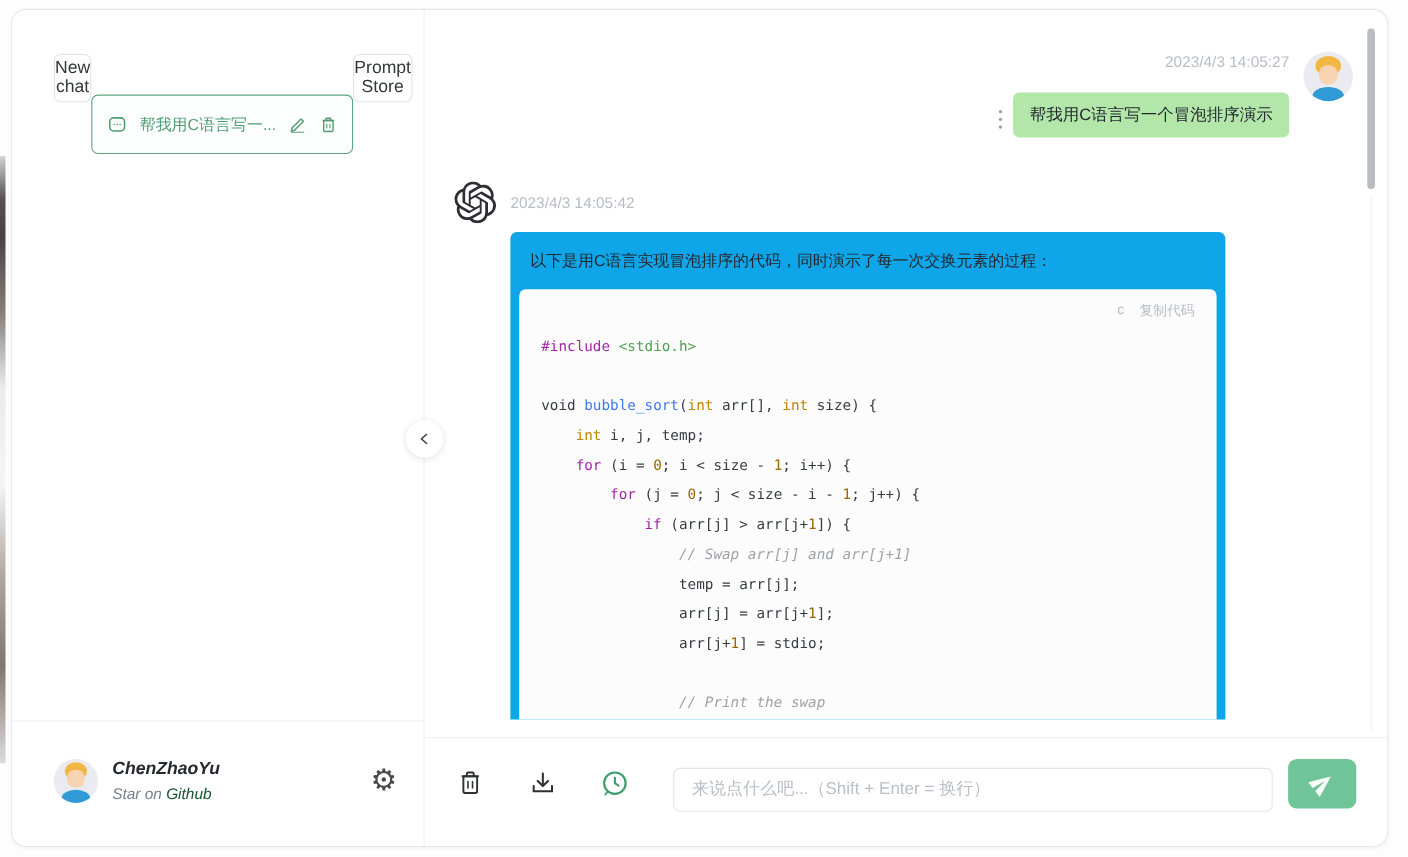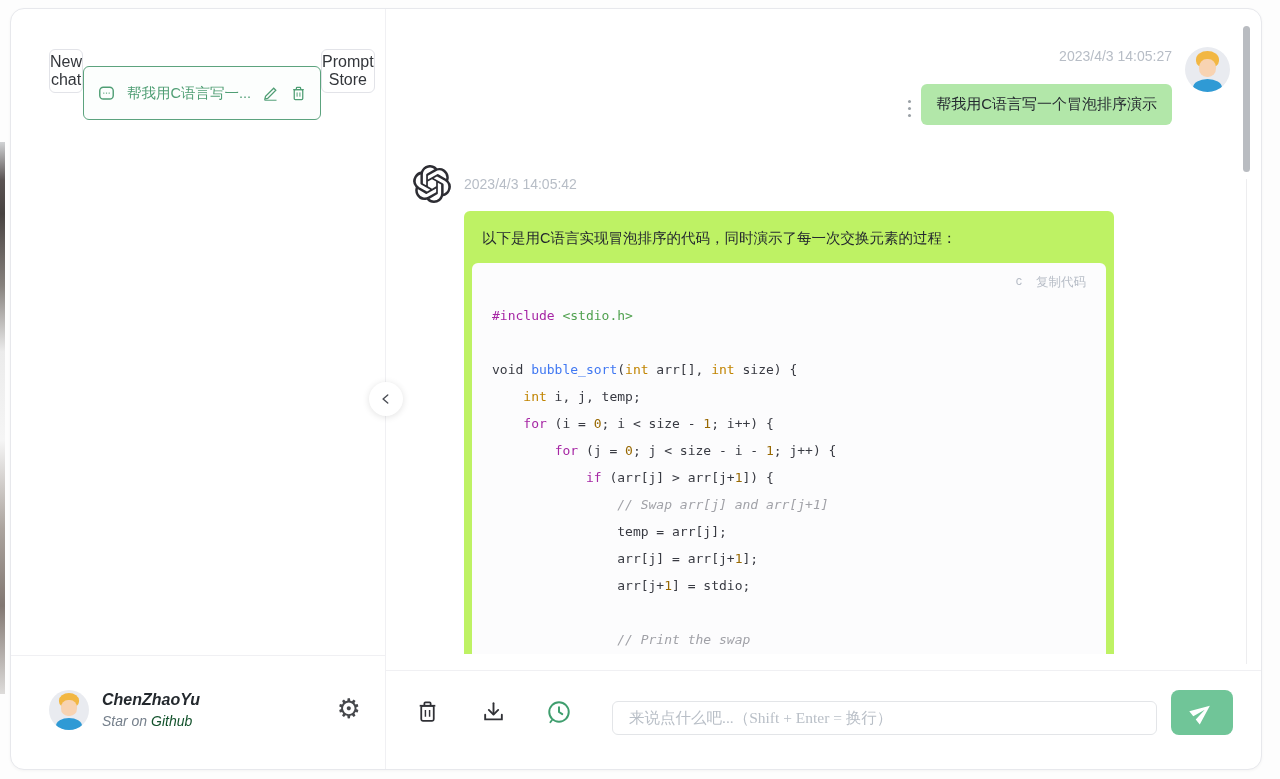--- a/index.html
+++ b/index.html
@@ -12,21 +12,21 @@
   .app { position:absolute; left:10px; top:8px; width:1252px; height:762px;
     background:#fff; border:1px solid #e7e8ec; border-radius:14px; display:flex;
     overflow:hidden; box-shadow:0 1px 3px rgba(0,0,0,.04); }
 
   
   .sidebar { width:375px; border-right:1px solid #f0f0f3; display:flex; flex-direction:column; }
   .side-main { flex:1; display:flex; flex-direction:row; padding:40px 24px 15px 38px; }
   .ghost-btn { width:100%; height:44px; background:#fff; border:1px solid #e2e3e8;
     border-radius:6px; font-size:16px; color:#33363b; cursor:pointer;
     font-family:inherit; }
-  .chat-item { margin-top:17px; height:54px; border:1px solid #5ca37e; border-radius:6px;
+  .chat-item { margin-top:37px; height:54px; border:1px solid #5ca37e; border-radius:6px;
     background:#fcfefd; display:flex; align-items:center; gap:11px; padding:0 13px;
     color:#4f9e74; cursor:pointer; }
   .chat-item svg { flex:0 0 auto; }
   .ci-title { flex:1; font-size:14.5px; white-space:nowrap; overflow:hidden; }
   .spacer { flex:1; }
   .side-footer { height:114px; border-top:1px solid #f0f0f3; display:flex;
     align-items:center; gap:13px; padding:0 24px 6px 38px;font-style:italic; }
   .uinfo { flex:1; min-width:0; }
   .uname { font-size:16px; font-weight:bold; color:#24292e; line-height:22px; }
   .usub { font-size:14px; color:#76808c; line-height:20px; }
@@ -58,21 +58,21 @@
   .mcol.right { align-items:flex-end; }
   .ts { font-size:14px; color:#b7bdc6; line-height:19px; }
   .brow { display:flex; align-items:flex-end; margin-top:18px; }
   .dots { display:flex; flex-direction:column; gap:4px; margin:0 10px 8px 0; cursor:pointer; }
   .dots i { width:3px; height:3px; border-radius:50%; background:#9aa0a6; }
   .bubble { border-radius:6px; }
   .bubble.green { background:#b2e7a9; color:#24292f; padding:11px 15px; font-size:15px; }
   .msg.ai { margin-top:40px; }
   .ai-avatar { width:38px; height:38px; flex:0 0 auto; color:#2d2d33; }
   .msg.ai .ts { margin-top:10px; }
-  .bubble.gray { background:#bef264; margin-top:17px; padding:13px 16px 0; width:650px; }
+  .bubble.gray { background:#0ea5e9; margin-top:17px; padding:13px 16px 0; width:650px; }
   .intro { font-size:14.5px; color:#24292f; padding:3px 2px 10px; line-height:22px; }
   .codeblock { background:#fcfcfd; border-radius:6px; margin:4px -8px 0; padding:6px 20px 14px; }
   .code-head { display:flex; justify-content:flex-end; gap:14px; font-size:12.5px;
     color:#b6bcc6; padding:5px 0 11px; }
   .code-head .copy { cursor:pointer; }
   .code-line { white-space:pre; font-family:"DejaVu Sans Mono","Liberation Mono",monospace;
     font-size:13px; line-height:27px; color:#383a42; }
   .tok-kw{color:#a626a4} .tok-typ{color:#c18401} .tok-num{color:#986801}
   .tok-ttl{color:#4078f2} .tok-str{color:#50a14f}
   .tok-cmt{color:#a0a1a7; font-style:italic} .tok-pln{color:#383a42}
@@ -80,22 +80,22 @@
   .scroll-thumb { position:absolute; right:11px; top:17px; width:7px; height:146px;
     background:#b9bcc1; border-radius:4px; z-index:5; }
   .scroll-track { position:absolute; right:14px; top:170px; height:485px; width:1px;
     background:#ededef; z-index:4; }
 
   .main-footer { flex:1; border-top:1px solid #f0f0f3; margin-top:16px; display:flex;
     align-items:center; padding:14px 28px 30px; }
   .icon-btn { width:26px; height:26px; background:none; border:none; padding:0;
     margin-right:40px; cursor:pointer; color:#303136; }
   .icon-btn.greenic { color:#3f9e6e; }
-  .chat-input { flex:1; height:34px; border:1px solid #e3e5e8; border-radius:6px;
-    padding:0 16px; font-size:15.5px; color:#33363b; font-family:Liberation Serif, serif; outline:none;margin-top:12px; }
+  .chat-input { flex:1; height:40px; border:1px solid #e3e5e8; border-radius:6px;
+    padding:0 16px; font-size:15.5px; color:#33363b; font-family:Liberation Sans, sans-serif; outline:none;margin-top:12px; }
   .chat-input::placeholder { color:#b9bfc7; }
   .send-btn { width:62px; height:45px; margin-left:14px; border:none; border-radius:8px;
     background:#70c598; cursor:pointer; display:flex; align-items:center; justify-content:center; }
 </style>
 </head>
 <body>
 
 <div class="stage">
   <div class="edge-strip"></div>
 

